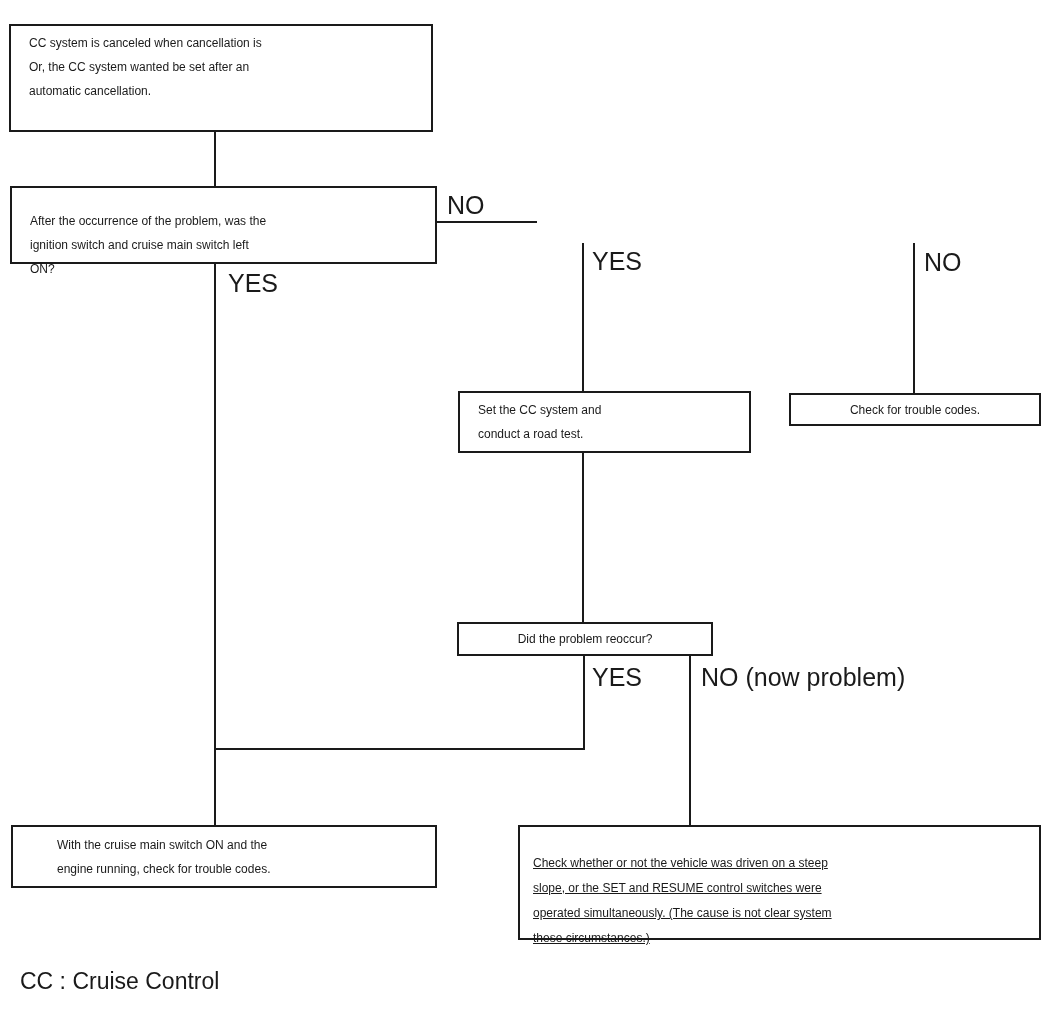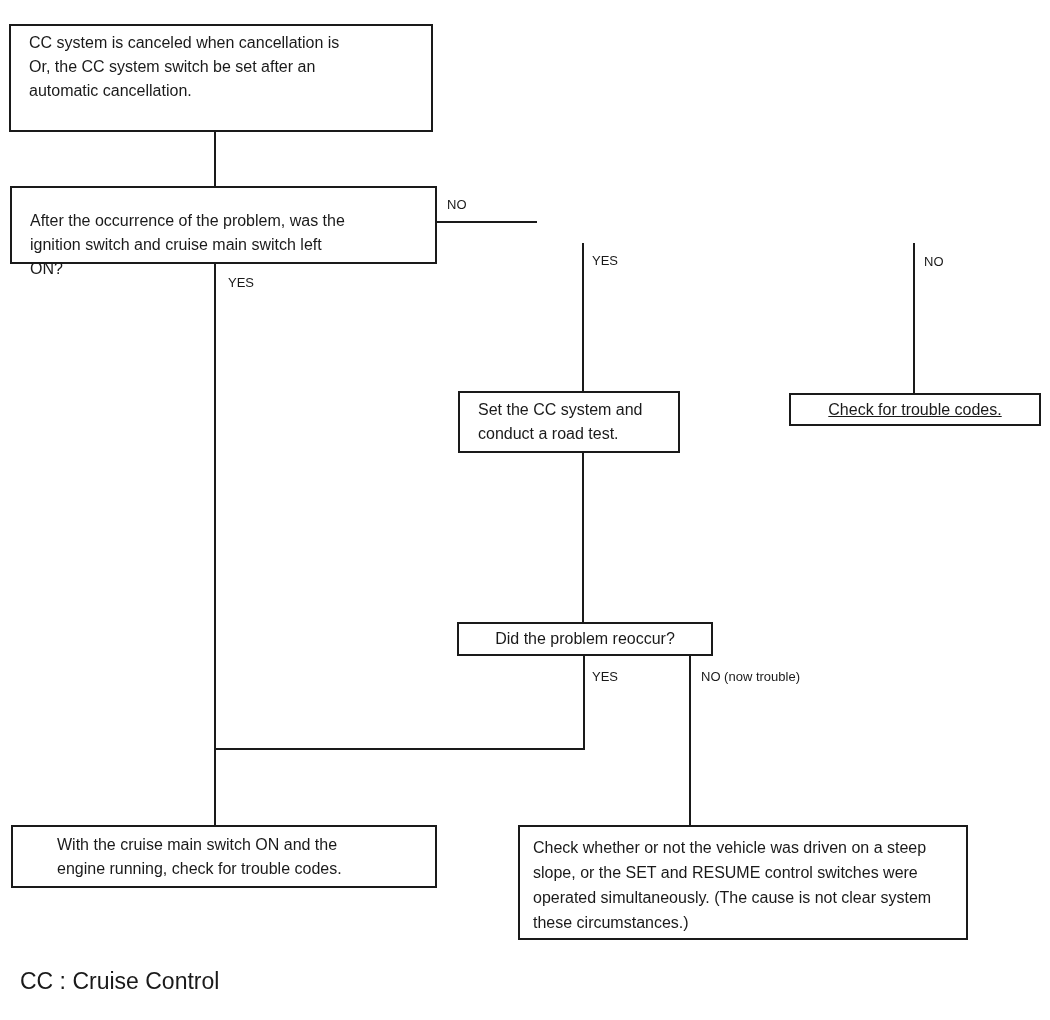--- a/index.html
+++ b/index.html
@@ -11,38 +11,38 @@
     height: 1020px;
     background: var(--background, #fff);
     font-family: "Liberation Sans", sans-serif;
     color: var(--ink, #1a1a1a);
     overflow: hidden;
   }
   .box {
     position: absolute;
     border: 2px solid var(--ink, #1a1a1a);
     background: var(--background, #fff);
-    font-size: 16px;
+    font-size: 12px;
     line-height: 24px;
   }
   .box .line { white-space: nowrap; }
   .box.padded { padding: 5px 10px 0 18px; }
   .box.center {
     display: flex;
     align-items: center;
     justify-content: center;
     text-align: center;
     white-space: nowrap;
   }
   .vline, .hline { position: absolute; background: var(--ink, #1a1a1a); }
   .vline { width: 2px; }
   .hline { height: 2px; }
   .lbl {
     position: absolute;
-    font-size: 13px;
+    font-size: 25px;
     line-height: 22px;
     white-space: nowrap;
   }
   .footer {
     position: absolute;
     font-size: 23px;
     white-space: nowrap;
   }
 </style>
 </head>
@@ -55,58 +55,58 @@
   <div class="vline" style="left:214px; top:264px; height:561px;"></div>
   <div class="vline" style="left:582px; top:243px; height:150px;"></div>
   <div class="vline" style="left:913px; top:243px; height:150px;"></div>
   <div class="vline" style="left:582px; top:453px; height:171px;"></div>
   <div class="vline" style="left:583px; top:656px; height:94px;"></div>
   <div class="hline" style="left:214px; top:748px; width:371px;"></div>
   <div class="vline" style="left:689px; top:656px; height:171px;"></div>
 
   <div class="box padded" style="left:9px; top:24px; width:424px; height:108px;">
     <div class="line">CC system is canceled when cancellation is</div>
-    <div class="line">Or, the CC system switch be set after an</div>
+    <div class="line">Or, the CC system wanted be set after an</div>
     <div class="line">automatic cancellation.</div>
   </div>
 
   <div class="box padded" style="left:10px; top:186px; width:427px; height:78px; padding-top:21px;">
     <div class="line">After the occurrence of the problem, was the</div>
     <div class="line">ignition switch and cruise main switch left</div>
     <div class="line">ON?</div>
   </div>
 
 
-  <div class="box padded" style="left:458px; top:391px; width:222px; height:62px;">
+  <div class="box padded" style="left:458px; top:391px; width:293px; height:62px;">
     <div class="line">Set the CC system and</div>
     <div class="line">conduct a road test.</div>
   </div>
 
-  <div class="box center" style="left:789px; top:393px; width:252px; height:33px;text-decoration:underline;">
+  <div class="box center" style="left:789px; top:393px; width:252px; height:33px;">
     <span>Check for trouble codes.</span>
   </div>
 
   <div class="box center" style="left:457px; top:622px; width:256px; height:34px;">
     <span>Did the problem reoccur?</span>
   </div>
 
   <div class="box padded" style="left:11px; top:825px; width:426px; height:63px; padding-top:6px;padding-left:44px;">
     <div class="line">With the cruise main switch ON and the</div>
     <div class="line">engine running, check for trouble codes.</div>
   </div>
 
-  <div class="box padded" style="left:518px; top:825px; width:450px; height:115px; padding-top:8px; padding-left:13px; line-height:25px;">
+  <div class="box padded" style="left:518px; top:825px; width:523px; height:115px; padding-top:24px; padding-left:13px; line-height:25px;text-decoration:underline;">
     <div class="line">Check whether or not the vehicle was driven on a steep</div>
     <div class="line">slope, or the SET and RESUME control switches were</div>
     <div class="line">operated simultaneously. (The cause is not clear system</div>
     <div class="line">these circumstances.)</div>
   </div>
 
   <div class="lbl" style="left:447px; top:194px;">NO</div>
   <div class="lbl" style="left:228px; top:272px;">YES</div>
   <div class="lbl" style="left:592px; top:250px;">YES</div>
   <div class="lbl" style="left:924px; top:251px;">NO</div>
   <div class="lbl" style="left:592px; top:666px;">YES</div>
-  <div class="lbl" style="left:701px; top:666px;">NO (now trouble)</div>
+  <div class="lbl" style="left:701px; top:666px;">NO (now problem)</div>
 
   <div class="footer" style="left:20px; top:968px;">CC : Cruise Control</div>
 
 </div>
 
 </body></html>

